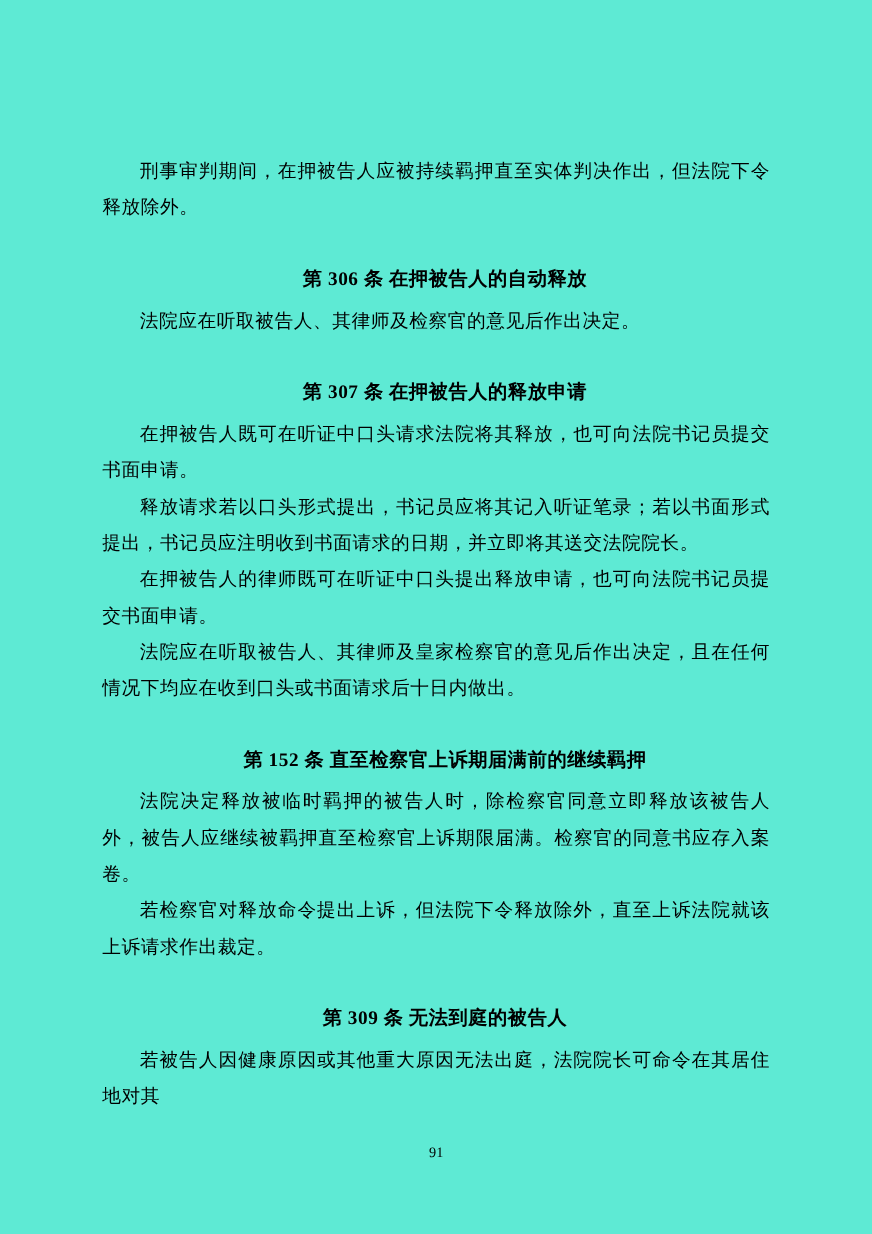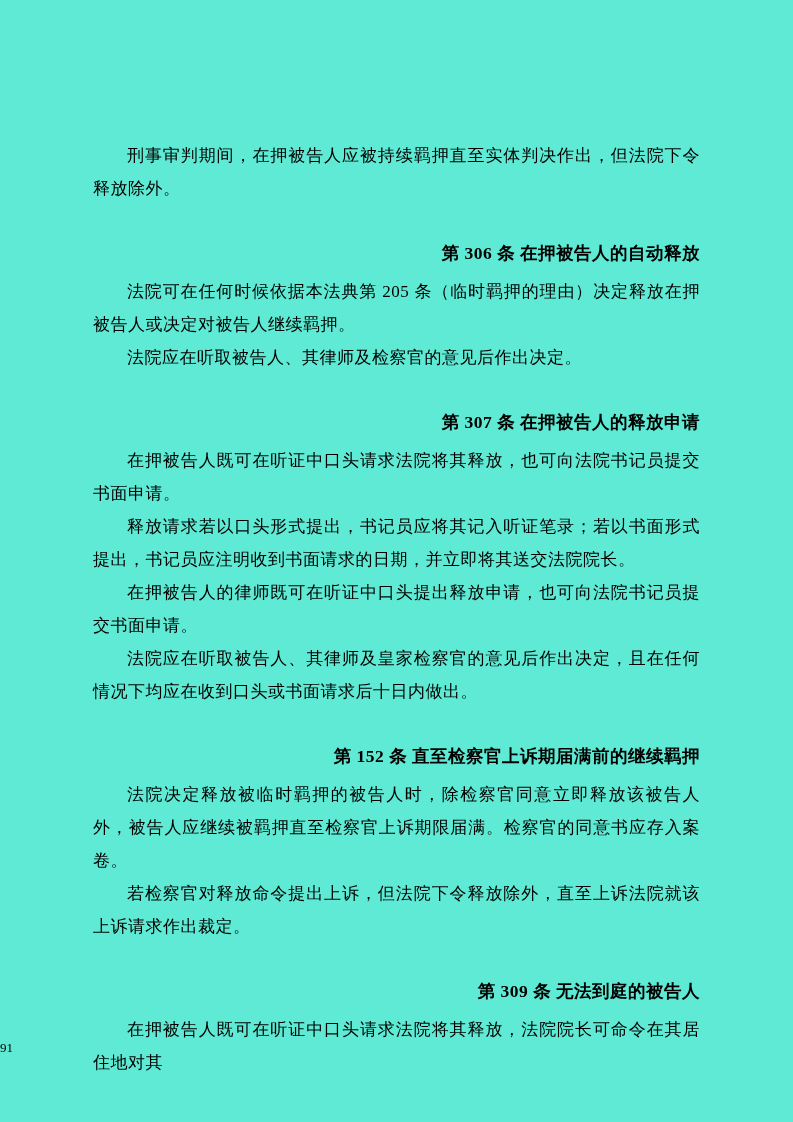--- a/index.html
+++ b/index.html
@@ -32,50 +32,50 @@
     text-align: justify;
     text-justify: inter-character;
     text-indent: 2em;
     letter-spacing: 0.5px;
   }
   .section-heading {
     margin: 32px 0 5px 16px;
     font-size: 17.5px;
     line-height: 33px;
     font-weight: bold;
-    text-align: right;
+    text-align: center;
     letter-spacing: 0.5px;
   }
   .footer {
     position: absolute;
     left: 0;
     width: 793px;
     top: 1040px;
+    text-align: center;
     font-size: 13px;
     line-height: 16px;
     font-family: "Liberation Serif", "DejaVu Serif", serif;
   }
 </style>
 </head>
 <body>
 
 <div class="page">
   <div class="content">
     <p class="body-para">刑事审判期间，在押被告人应被持续羁押直至实体判决作出，但法院下令释放除外。</p>
 
   <h2 class="section-heading">第 306 条 在押被告人的自动释放</h2>
-      <p class="body-para">法院可在任何时候依据本法典第 205 条（临时羁押的理由）决定释放在押被告人或决定对被告人继续羁押。</p>
       <p class="body-para">法院应在听取被告人、其律师及检察官的意见后作出决定。</p>
       <h2 class="section-heading">第 307 条 在押被告人的释放申请</h2>
       <p class="body-para">在押被告人既可在听证中口头请求法院将其释放，也可向法院书记员提交书面申请。</p>
       <p class="body-para">释放请求若以口头形式提出，书记员应将其记入听证笔录；若以书面形式提出，书记员应注明收到书面请求的日期，并立即将其送交法院院长。</p>
       <p class="body-para">在押被告人的律师既可在听证中口头提出释放申请，也可向法院书记员提交书面申请。</p>
       <p class="body-para">法院应在听取被告人、其律师及皇家检察官的意见后作出决定，且在任何情况下均应在收到口头或书面请求后十日内做出。</p>
       <h2 class="section-heading">第 152 条 直至检察官上诉期届满前的继续羁押</h2>
       <p class="body-para">法院决定释放被临时羁押的被告人时，除检察官同意立即释放该被告人外，被告人应继续被羁押直至检察官上诉期限届满。检察官的同意书应存入案卷。</p>
       <p class="body-para">若检察官对释放命令提出上诉，但法院下令释放除外，直至上诉法院就该上诉请求作出裁定。</p>
       <h2 class="section-heading">第 309 条 无法到庭的被告人</h2>
-      <p class="body-para">在押被告人既可在听证中口头请求法院将其释放，法院院长可命令在其居住地对其</p>
+      <p class="body-para">若被告人因健康原因或其他重大原因无法出庭，法院院长可命令在其居住地对其</p>
     </div>
   <div class="footer">
     <span>91</span>
   </div>
 </div>
 
 </body></html>

